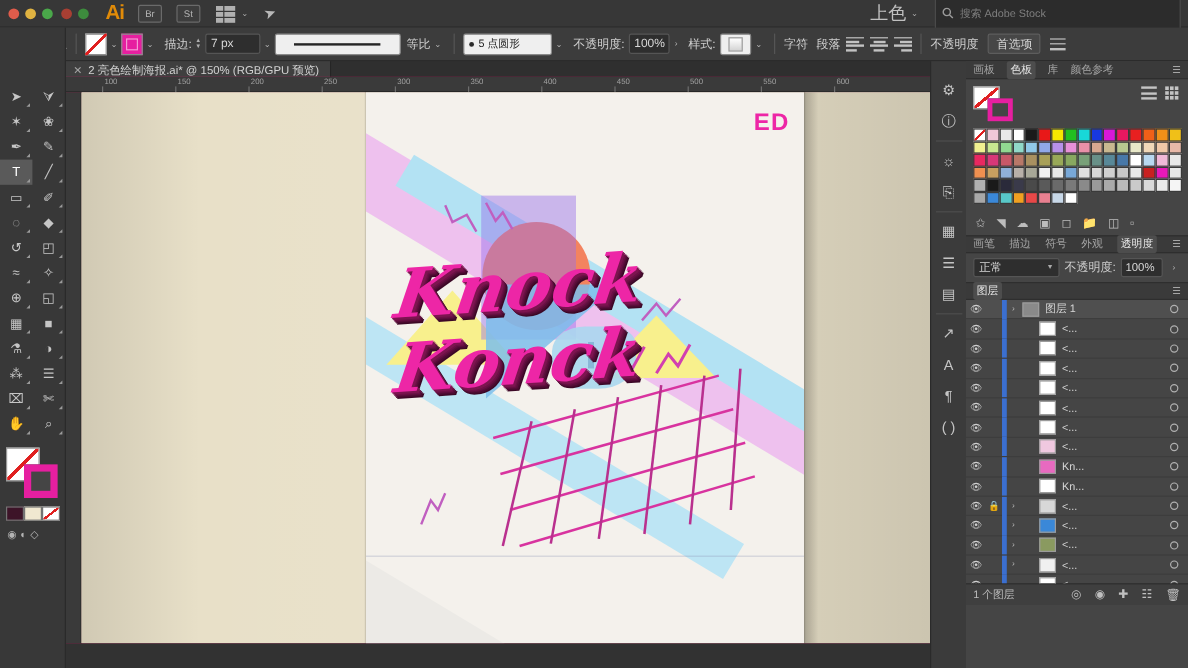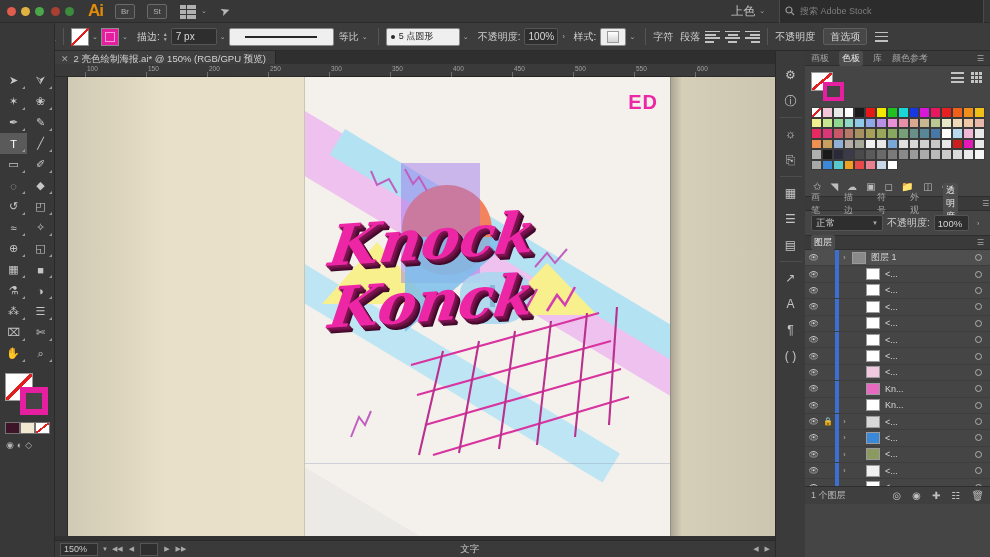--- a/index.html
+++ b/index.html
@@ -14,21 +14,21 @@
   .tl { width:9px; height:9px; border-radius:50%; }
   .tl.r { background:#e05c4b; } .tl.y { background:#e0b341; } .tl.g { background:#4aa84a; }
   .tl.r2 { background:#a83f33; } .tl.g2 { background:#3d8b3d; }
   .ai-logo { margin-left:14px; color:#ff9a00; font-size:17px; font-weight:bold; letter-spacing:-1px; opacity:.85; }
   .mb-icon { width:20px; height:15px; border:1px solid #6a6a6a; border-radius:2px; display:flex; align-items:center; justify-content:center; font-size:8px; color:#b4b4b4; margin-left:12px; background:#3d3d3d; }
   .mb-grid { margin-left:13px; width:17px; height:13px; display:grid; grid-template-columns:6px 9px; grid-template-rows:4px 4px 4px; gap:1px; }
   .mb-grid i { background:#b0b0b0; display:block; }
   .chev { margin-left:4px; color:#a8a8a8; font-size:7px; }
   .rocket { margin-left:13px; color:#b8b8b8; font-size:12px; transform:rotate(-20deg); }
   .mb-right { margin-left:auto; display:flex; align-items:center; padding-right:6px; }
-  .ws-label { font-size:12px; color:#c0c0c0; }
+  .ws-label { font-size:15px; color:#c0c0c0; }
   .search-box { margin-left:14px; width:205px; height:16px; background:#2c2c2c; border:1px solid #4a4a4a; border-radius:2px; display:flex; align-items:center; padding:16px 5px; }
   .search-ph { color:#7e7e7e; font-size:9px; margin-left:5px; }
 
   
   .ctrlbar { position:absolute; left:0; top:23px; width:990px; height:28px; background:#3c3c3c; border-bottom:1px solid #2b2b2b; display:flex; align-items:center; padding:0 6px; gap:0; }
   .cb-text { color:#cfcfcf; font-size:10px; white-space:nowrap; }
   .cb-sep { width:1px; height:17px; background:#555; margin:0 7px; }
   .sw-box { width:18px; height:18px; border:1px solid #8d8d8d; position:relative; background:#fff; }
   .sw-none { background:#fff; }
   .sw-none:after { content:""; position:absolute; left:-1px; top:-1px; right:-1px; bottom:-1px; background:linear-gradient(to bottom right, transparent 45%, #e02020 45%, #e02020 55%, transparent 55%); }
@@ -119,21 +119,21 @@
   .listicons { margin-left:auto; display:flex; gap:7px; }
   .li1 { width:13px; height:11px; display:flex; flex-direction:column; justify-content:space-between; }
   .li1 i { height:2px; background:#c4c4c4; display:block; }
   .li2 { width:13px; height:11px; display:grid; grid-template-columns:repeat(3,3px); grid-template-rows:repeat(3,3px); gap:1px; }
   .li2 i { background:#c4c4c4; }
   .swgrid { display:flex; flex-wrap:wrap; width:174px; margin-top:5px; }
   .swc { width:10.85px; height:10.5px; border:1px solid #3a3a3a; box-sizing:border-box; }
   .swc.none { background:#fff; position:relative; }
   .swc.none:after { content:""; position:absolute; inset:0; background:linear-gradient(to bottom right,transparent 42%,#e02020 42%,#e02020 58%,transparent 58%); }
 
-  .trhdr { height:15px; background:#3a3a3a; display:flex; align-items:center; gap:24px; padding:0 6px; border-top:1px solid #2e2e2e; border-bottom:1px solid #2e2e2e; }
+  .trhdr { height:15px; background:#3a3a3a; display:flex; align-items:center; gap:12px; padding:0 6px; border-top:1px solid #2e2e2e; border-bottom:1px solid #2e2e2e; }
   .aprow { height:20px; display:flex; align-items:center; gap:9px; padding:0 8px; color:#bdbdbd; font-size:10px; }
   .trbody { height:24px; display:flex; align-items:center; gap:4px; padding:0 6px; }
   .selbox { width:75px; height:16px; background:#2e2e2e; border:1px solid #555; border-radius:2px; display:flex; align-items:center; padding:0 4px; color:#d5d5d5; font-size:9.5px; }
   .selbox .cv { margin-left:auto; font-size:6px; color:#aaa; }
   .opval { width:36px; height:16px; background:#2e2e2e; border:1px solid #555; border-radius:2px; color:#d5d5d5; font-size:9.5px; display:flex; align-items:center; padding:0 3px; }
 
   
   .lyhdr { height:15px; background:#3a3a3a; display:flex; align-items:center; padding:0 6px; border-top:1px solid #2e2e2e; border-bottom:1px solid #2e2e2e; }
   .lyrows { height:236px; overflow:hidden; background:#454545; }
   .lrow { height:16.4px; display:flex; align-items:center; border-bottom:1px solid #3d3d3d; position:relative; }
@@ -392,36 +392,20 @@
 
         <div class="script" style="left:26px;top:128px;font-size:57px;transform:skewX(-12deg) rotate(-4deg);">Knock</div>
         <div class="script" style="left:26px;top:190px;font-size:57px;transform:skewX(-12deg) rotate(-4deg);">Konck</div>
 
         <div style="position:absolute;left:0;top:386px;width:365px;height:1px;background:rgba(140,150,180,.35);"></div>
       </div>
       <div class="ab-shadow"></div>
     </div>
   </div>
 
-  <div class="statusbar">
-    <span class="zoomfield">150%</span>
-    <span class="sb-arrow">▼</span>
-    <span class="sb-nav">
-      <span>◀◀</span>
-      <span>◀</span>
-      <span class="zoomfield" style="width:18px"></span>
-      <span>▶</span>
-      <span>▶▶</span>
-    </span>
-    <span class="sb-mid">文字</span>
-    <span class="sb-nav">
-      <span>◀</span>
-      <span>▶</span>
-    </span>
-  </div>
 
   <div class="railcol">
     <span class="railbtn">⚙</span>
     <span class="railbtn">ⓘ</span>
     <span class="railsep"></span>
     <span class="railbtn">☼</span>
     <span class="railbtn">⎘</span>
     <span class="railsep"></span>
     <span class="railbtn">▦</span>
     <span class="railbtn">☰</span>

